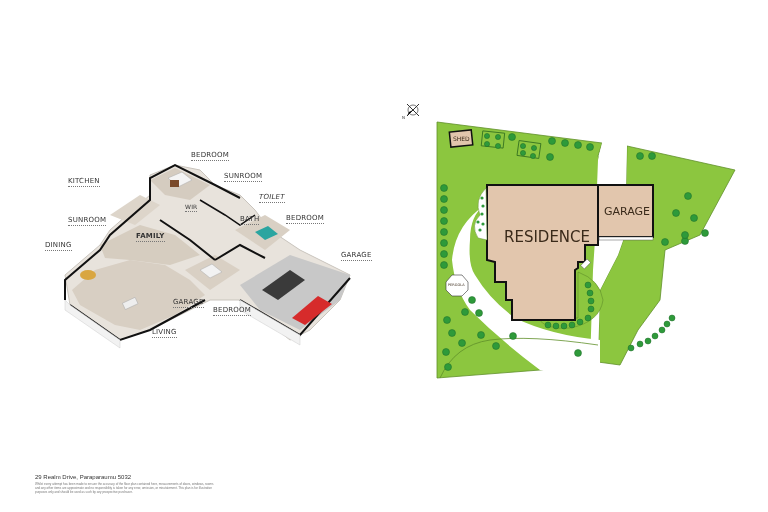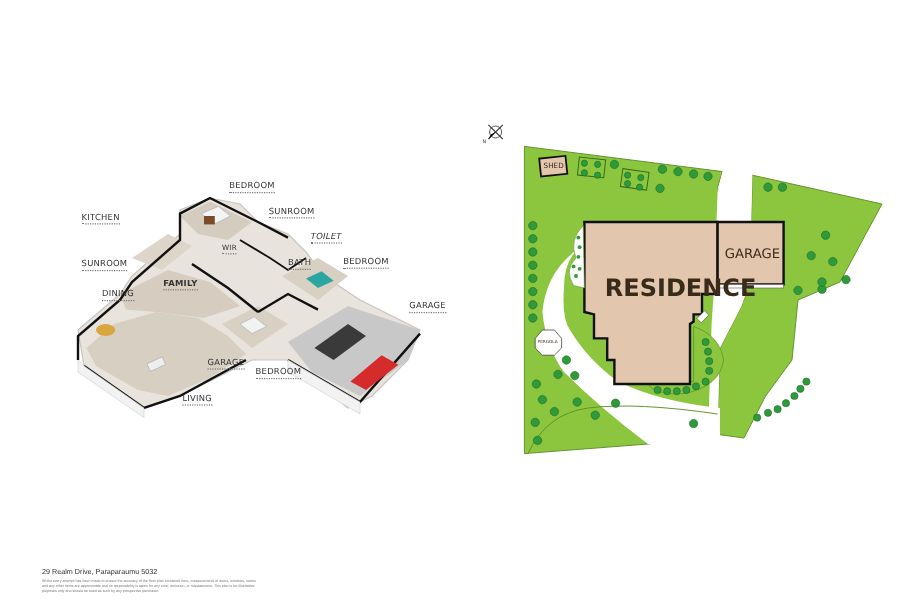--- a/index.html
+++ b/index.html
@@ -56,21 +56,21 @@
 
 <div class="lbl" style="left:191px;top:151px;">BEDROOM</div>
 <div class="lbl" style="left:68px;top:177px;">KITCHEN</div>
 <div class="lbl" style="left:224px;top:172px;">SUNROOM</div>
 <div class="lbl" style="left:240px;top:183px;margin-top:32px;">BATH</div>
 <div class="lbl" style="left:259px;top:193px;font-style:italic;">TOILET</div>
 <div class="lbl" style="left:185px;top:203px;font-size:6px;">WIR</div>
 <div class="lbl" style="left:68px;top:216px;">SUNROOM</div>
 <div class="lbl" style="left:286px;top:214px;">BEDROOM</div>
 <div class="lbl" style="left:136px;top:232px;font-weight:bold;">FAMILY</div>
-<div class="lbl" style="left:45px;top:241px;margin-left:40px;">DINING</div>
+<div class="lbl" style="left:45px;top:241px;">DINING</div>
 <div class="lbl" style="left:341px;top:251px;">GARAGE</div>
 <div class="lbl" style="left:173px;top:298px;">GARAGE</div>
 <div class="lbl" style="left:213px;top:306px;">BEDROOM</div>
 <div class="lbl" style="left:152px;top:328px;">LIVING</div>
 
 <div style="position:absolute;left:390px;top:95px;width:360px;height:320px;">
   <svg width="360" height="320" viewBox="390 95 360 320">
 
     <g>
       <circle cx="413" cy="110" r="5" fill="none" stroke="#555" stroke-width="0.8"></circle>
@@ -181,18 +181,18 @@
         <circle cx="483" cy="206" r="1.6"></circle>
         <circle cx="482" cy="214" r="1.6"></circle>
         <circle cx="478" cy="222" r="1.6"></circle>
         <circle cx="483" cy="224" r="1.6"></circle>
         <circle cx="480" cy="230" r="1.6"></circle>
     </g>
   </svg>
 </div>
 
 <div class="site-lbl" style="left:453px;top:135px;font-size:6px;">SHED</div>
-<div class="site-lbl" style="left:504px;top:228px;font-size:20px;font-weight:bold;">RESIDENCE</div>
+<div class="site-lbl" style="left:504px;top:228px;font-size:15px;">RESIDENCE</div>
 <div class="site-lbl" style="left:604px;top:205px;font-size:11px;">GARAGE</div>
 <div class="site-lbl" style="left:448px;top:283px;font-size:3.5px;">PERGOLA</div>
 
 <div class="footer-addr">29 Realm Drive, Paraparaumu 5032</div>
 <div class="footer-disc">Whilst every attempt has been made to ensure the accuracy of the floor plan contained here, measurements of doors, windows, rooms and any other items are approximate and no responsibility is taken for any error, omission, or misstatement. This plan is for illustrative purposes only and should be used as such by any prospective purchaser.</div>
 
 </body></html>

